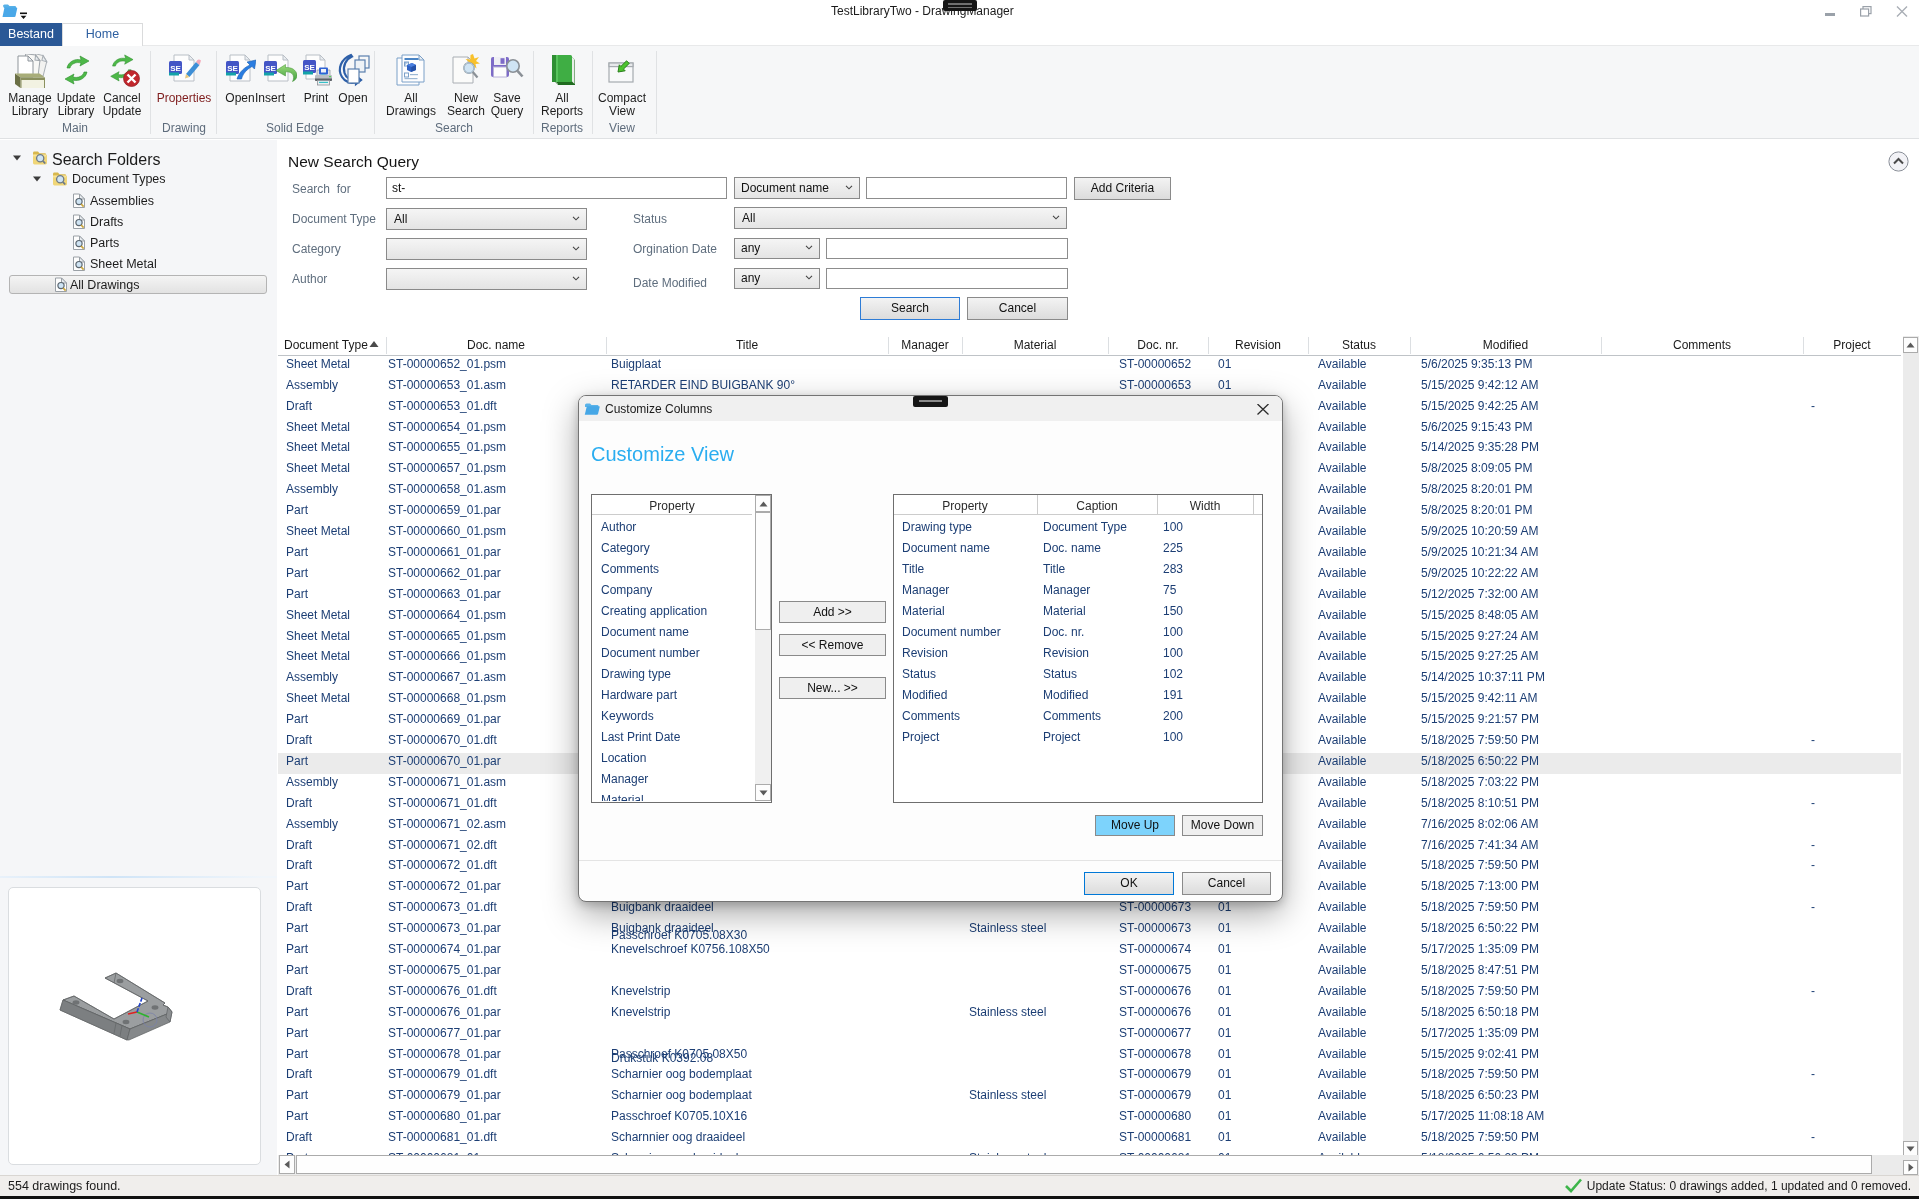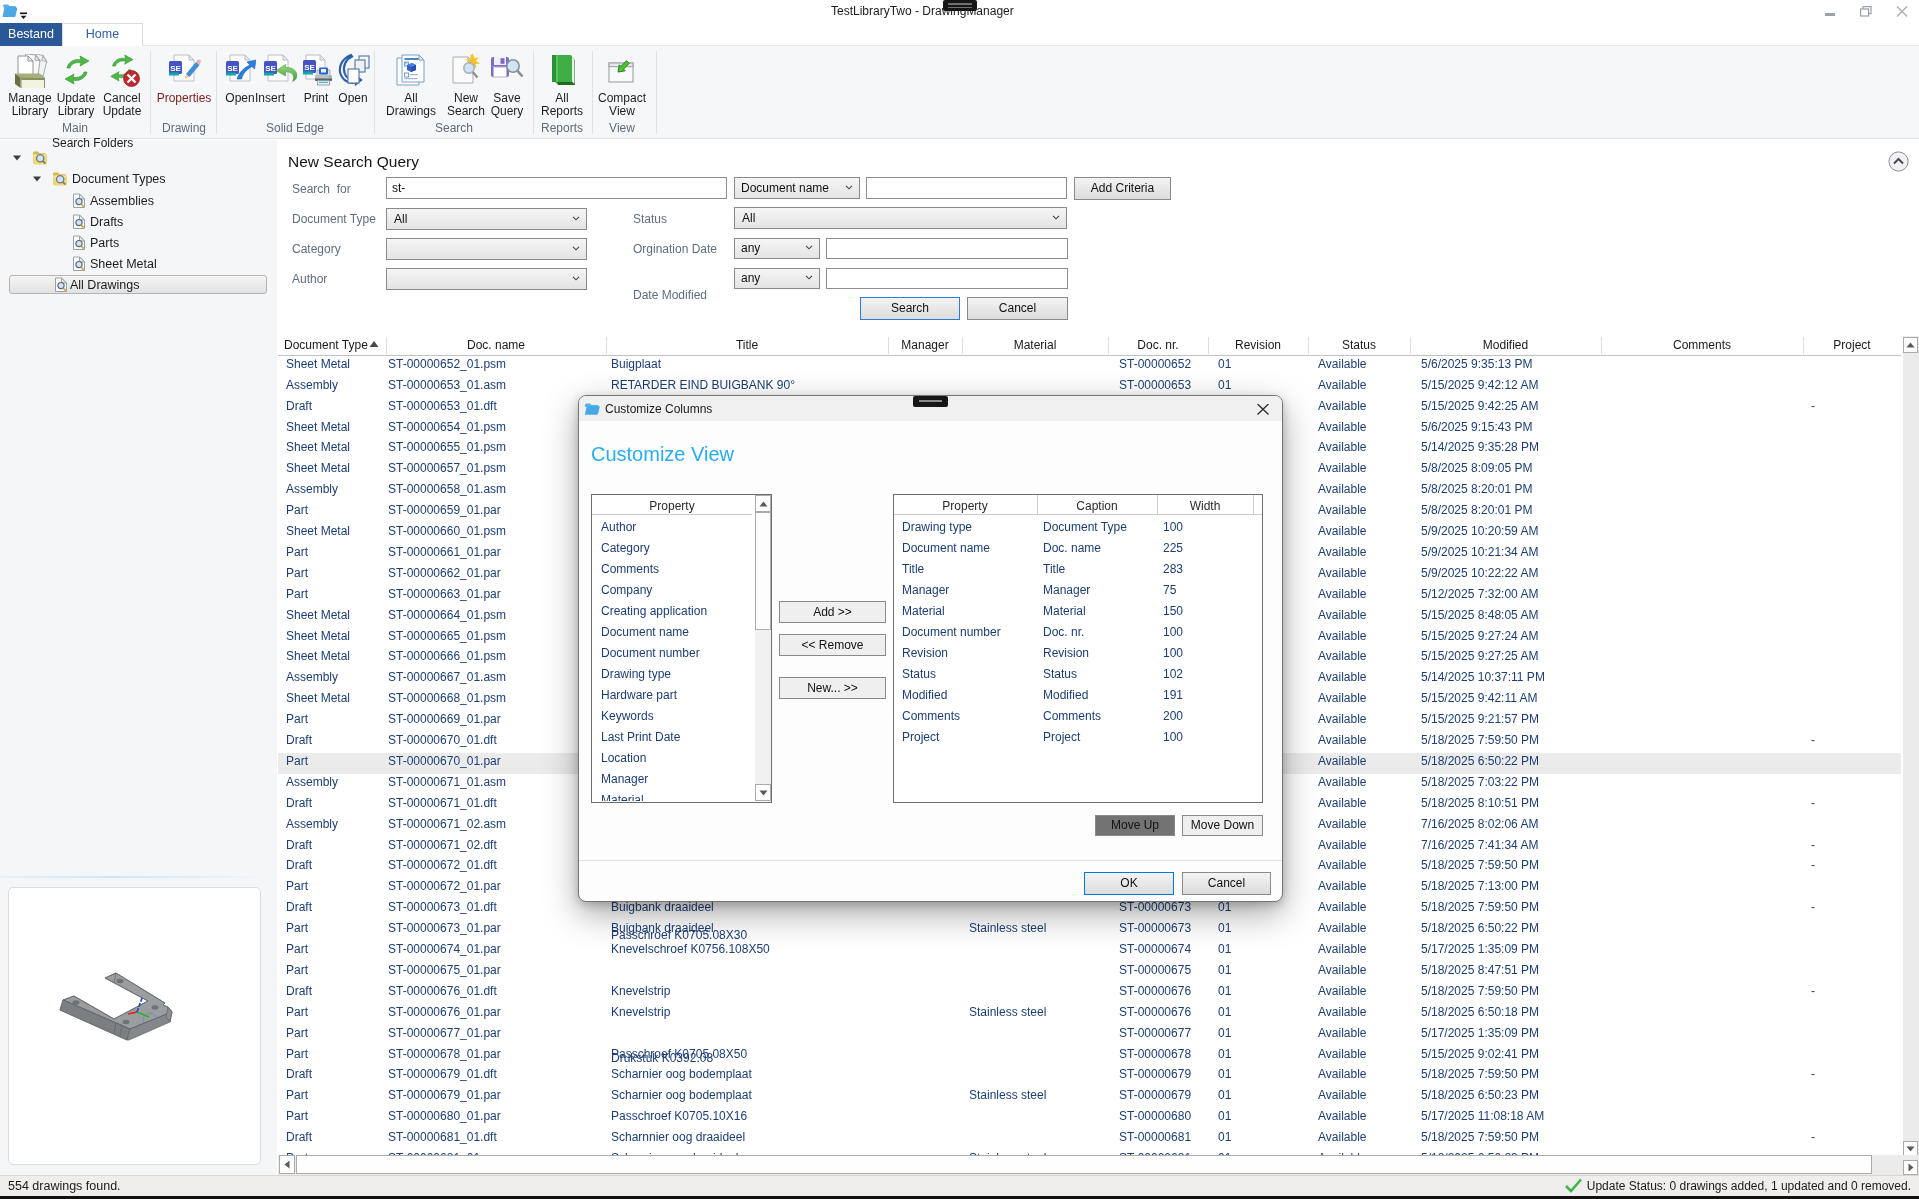--- a/index.html
+++ b/index.html
@@ -203,21 +203,21 @@
 <svg class="a" style="left:12px;top:154px" width="10" height="8" viewBox="0 0 10 8">
     <path d="M1 1.5 L9 1.5 L5 6.5 Z" fill="#3c3c3c"></path>
   </svg>
 <svg class="a" style="left:32px;top:150px" width="17" height="16" viewBox="0 0 17 16">
 <path d="M1 3 Q1 1.6 2.4 1.6 L6 1.6 L7.4 3.2 L13 3.2 Q14 3.2 14 4.2 L14 5 L1 5 Z" fill="#d8b84e"></path>
 <path d="M1 4.6 L14 4.6 Q15 4.6 15 5.6 L15 13 Q15 14.4 13.6 14.4 L2.4 14.4 Q1 14.4 1 13 Z" fill="#f0d678"></path>
 <path d="M1 4.6 L14 4.6 L14 6.4 L1 6.4 Z" fill="#f7e49a"></path>
 <circle cx="8.2" cy="8.2" r="3.6" fill="#cfe4f4" stroke="#6f7b86" stroke-width="1.3"></circle>
 <path d="M10.8 10.9 L13.2 13.5" stroke="#6f7b86" stroke-width="1.8"></path>
 </svg>
-<div class="t" style="left:52px;top:136px;font-size:12px;color:#1c1c1c">Search Folders</div>
+<div class="t" style="left:52px;top:151px;font-size:16px;color:#1c1c1c">Search Folders</div>
 <svg class="a" style="left:32px;top:175px" width="10" height="8" viewBox="0 0 10 8">
     <path d="M1 1.5 L9 1.5 L5 6.5 Z" fill="#3c3c3c"></path>
   </svg>
 <svg class="a" style="left:52px;top:171px" width="17" height="16" viewBox="0 0 17 16">
 <path d="M1 3 Q1 1.6 2.4 1.6 L6 1.6 L7.4 3.2 L13 3.2 Q14 3.2 14 4.2 L14 5 L1 5 Z" fill="#d8b84e"></path>
 <path d="M1 4.6 L14 4.6 Q15 4.6 15 5.6 L15 13 Q15 14.4 13.6 14.4 L2.4 14.4 Q1 14.4 1 13 Z" fill="#f0d678"></path>
 <path d="M1 4.6 L14 4.6 L14 6.4 L1 6.4 Z" fill="#f7e49a"></path>
 <circle cx="8.2" cy="8.2" r="3.6" fill="#cfe4f4" stroke="#6f7b86" stroke-width="1.3"></circle>
 <path d="M10.8 10.9 L13.2 13.5" stroke="#6f7b86" stroke-width="1.8"></path>
 </svg>
@@ -314,21 +314,21 @@
 <div class="t" style="left:741px;top:241px;font-size:12px;color:#111">any</div>
 <svg class="a" style="left:805px;top:245px" width="8" height="5" viewBox="0 0 8 5">
     <path d="M1 0.8 L4 3.8 L7 0.8" fill="none" stroke="#444" stroke-width="1.1"></path>
   </svg>
 <div class="inp" style="left:826px;top:238px;width:242px;height:21px"></div>
 <div class="lbl" style="left:292px;top:272px">Author</div>
 <div class="combo" style="left:386px;top:268px;width:201px;height:22px"></div>
 <svg class="a" style="left:572px;top:276px" width="8" height="5" viewBox="0 0 8 5">
     <path d="M1 0.8 L4 3.8 L7 0.8" fill="none" stroke="#444" stroke-width="1.1"></path>
   </svg>
-<div class="lbl" style="left:633px;top:288px">Date Modified</div>
+<div class="lbl" style="left:633px;top:276px">Date Modified</div>
 <div class="combo" style="left:734px;top:268px;width:86px;height:21px"></div>
 <div class="t" style="left:741px;top:271px;font-size:12px;color:#111">any</div>
 <svg class="a" style="left:805px;top:275px" width="8" height="5" viewBox="0 0 8 5">
     <path d="M1 0.8 L4 3.8 L7 0.8" fill="none" stroke="#444" stroke-width="1.1"></path>
   </svg>
 <div class="inp" style="left:826px;top:268px;width:242px;height:21px"></div>
 <div class="btn" style="left:860px;top:297px;width:100px;height:23px;line-height:21px;border:1px solid #2e7cd6">Search</div>
 <div class="btn" style="left:967px;top:297px;width:101px;height:23px;line-height:21px">Cancel</div>
 <svg class="a" style="left:1888px;top:151px" width="21" height="21" viewBox="0 0 21 21">
 <circle cx="10.5" cy="10.5" r="9.6" fill="#f2f2f6" stroke="#8a8f98" stroke-width="1"></circle>
@@ -672,21 +672,21 @@
 <div class="cell" style="left:584px;top:270.5px">102</div>
 <div class="cell" style="left:323px;top:291.5px">Modified</div>
 <div class="cell" style="left:464px;top:291.5px">Modified</div>
 <div class="cell" style="left:584px;top:291.5px">191</div>
 <div class="cell" style="left:323px;top:312.5px">Comments</div>
 <div class="cell" style="left:464px;top:312.5px">Comments</div>
 <div class="cell" style="left:584px;top:312.5px">200</div>
 <div class="cell" style="left:323px;top:333.5px">Project</div>
 <div class="cell" style="left:464px;top:333.5px">Project</div>
 <div class="cell" style="left:584px;top:333.5px">100</div>
-<div class="btn" style="left:516px;top:419px;width:80px;height:21px;line-height:19px;background:#737373">Move Up</div>
+<div class="btn" style="left:516px;top:419px;width:80px;height:21px;line-height:19px;background:#7dd3fc">Move Up</div>
 <div class="btn" style="left:603px;top:419px;width:81px;height:21px;line-height:19px;background:#efefef">Move Down</div>
 <div class="a" style="left:0;top:464px;width:703px;height:1px;background:#e4e4e4"></div>
 <div class="btn" style="left:505px;top:476px;width:90px;height:23px;line-height:21px;border:1px solid #0078d7">OK</div>
 <div class="btn" style="left:603px;top:476px;width:89px;height:23px;line-height:21px">Cancel</div>
 </div>
 <div class="a" style="left:943px;top:0;width:34px;height:11px;background:#161616;border-radius:2px"></div>
 <div class="a" style="left:948px;top:3px;width:24px;height:1.5px;background:#707070"></div>
 <div class="a" style="left:948px;top:6.5px;width:24px;height:1.5px;background:#707070"></div>
 <div class="a" style="left:913px;top:396px;width:35px;height:11px;background:#161616;border-radius:2px"></div>
 <div class="a" style="left:919px;top:400px;width:23px;height:1.5px;background:#8a8a8a"></div>

